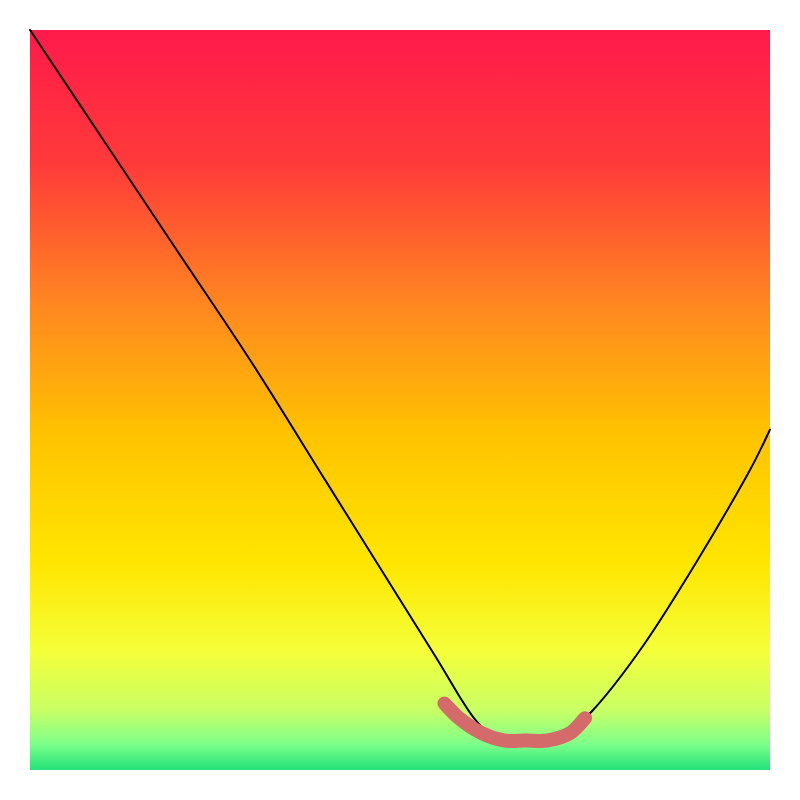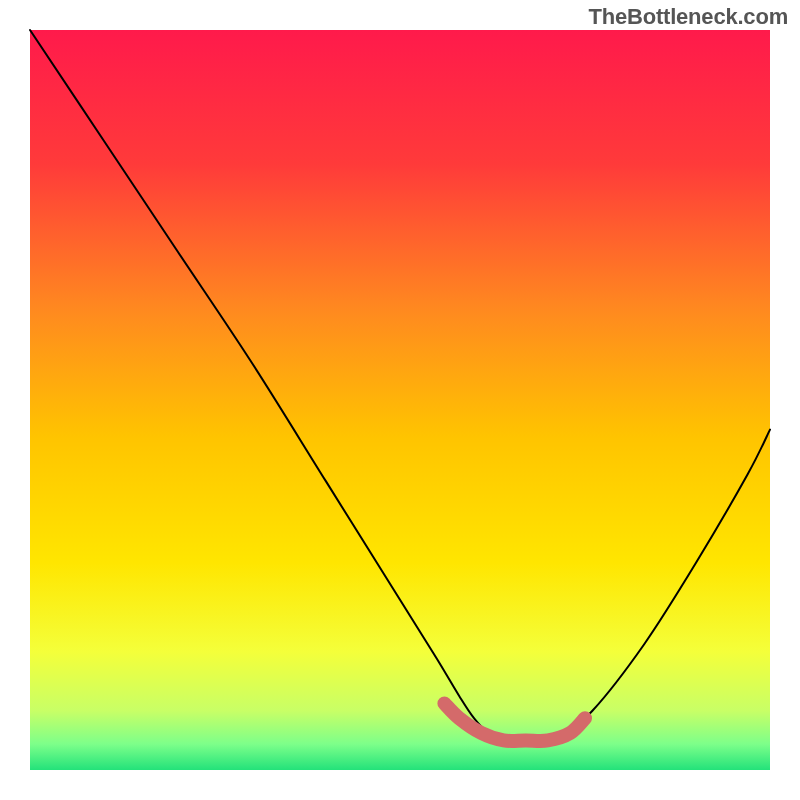--- a/index.html
+++ b/index.html
@@ -27,21 +27,20 @@
     user-select: none;
   }
   svg {
     display: block;
   }
 </style>
 </head>
 <body>
 
 <div class="stage">
-  <div class="watermark">TheBottleneck.com</div>
 
   <svg id="chart-svg" width="800" height="800" viewBox="0 0 800 800">
     <defs>
       <linearGradient id="bg-grad" x1="0" y1="0" x2="0" y2="1">
           <stop offset="0%" stop-color="#ff1a4b"></stop>
           <stop offset="18%" stop-color="#ff3a3a"></stop>
           <stop offset="38%" stop-color="#ff8a1f"></stop>
           <stop offset="55.00000000000001%" stop-color="#ffc400"></stop>
           <stop offset="72%" stop-color="#ffe600"></stop>
           <stop offset="84%" stop-color="#f4ff3a"></stop>

